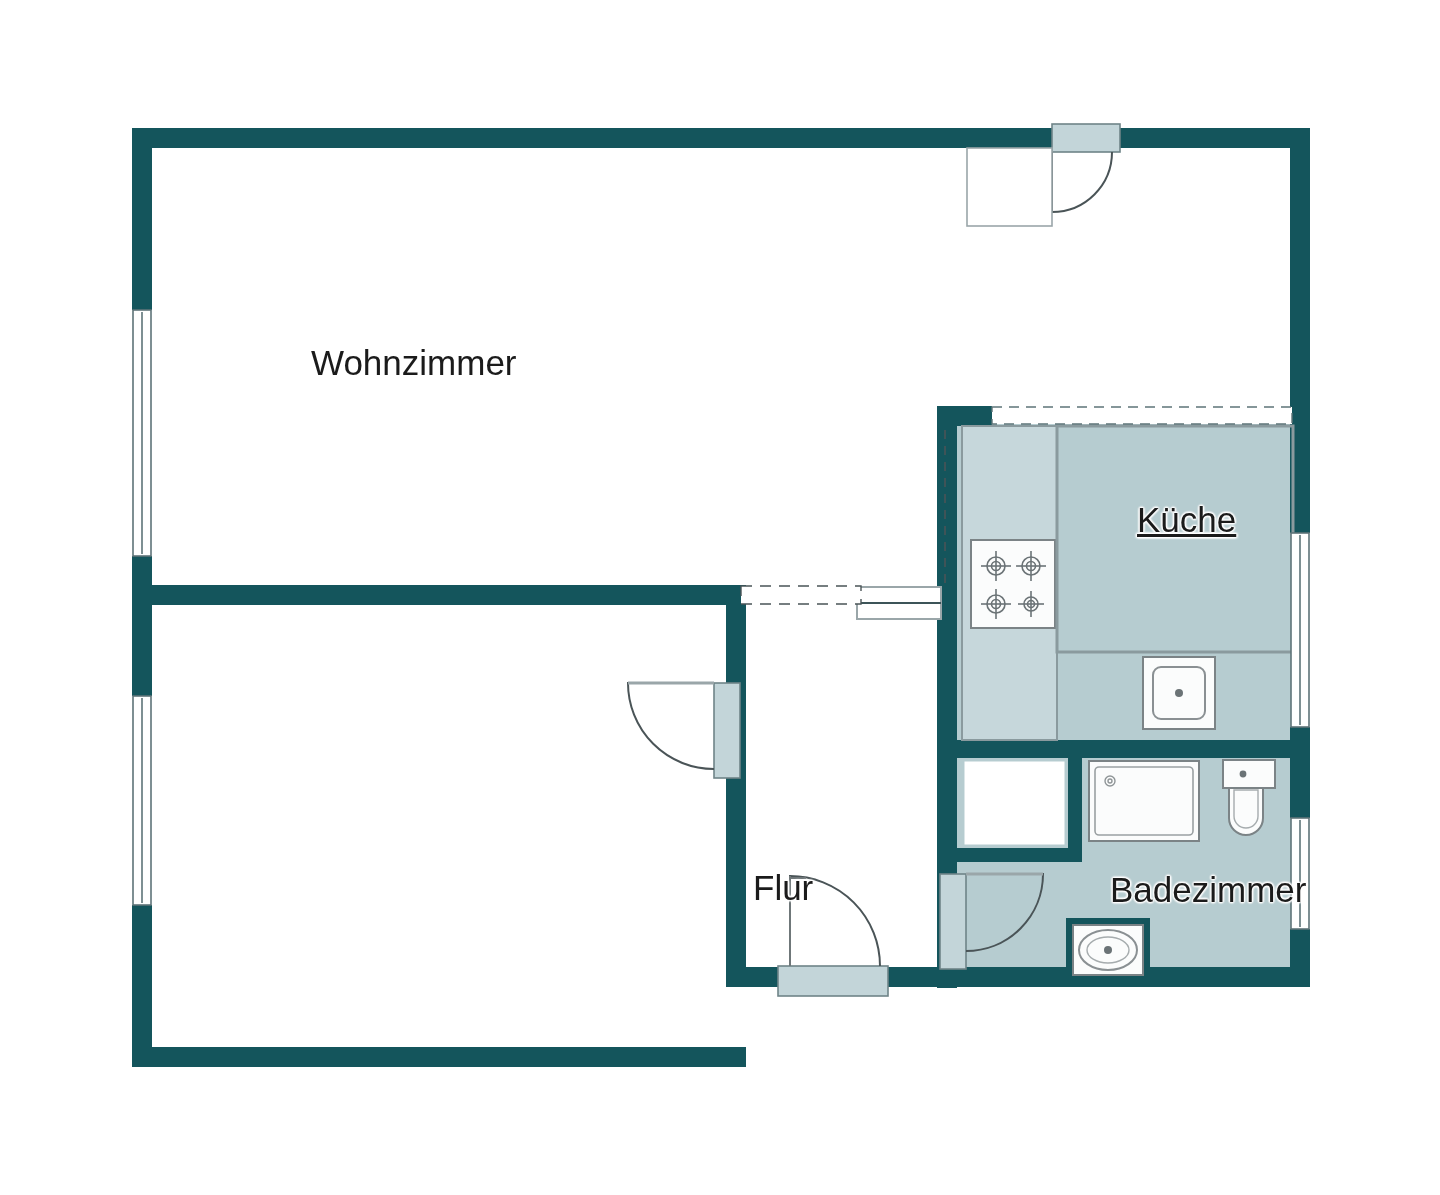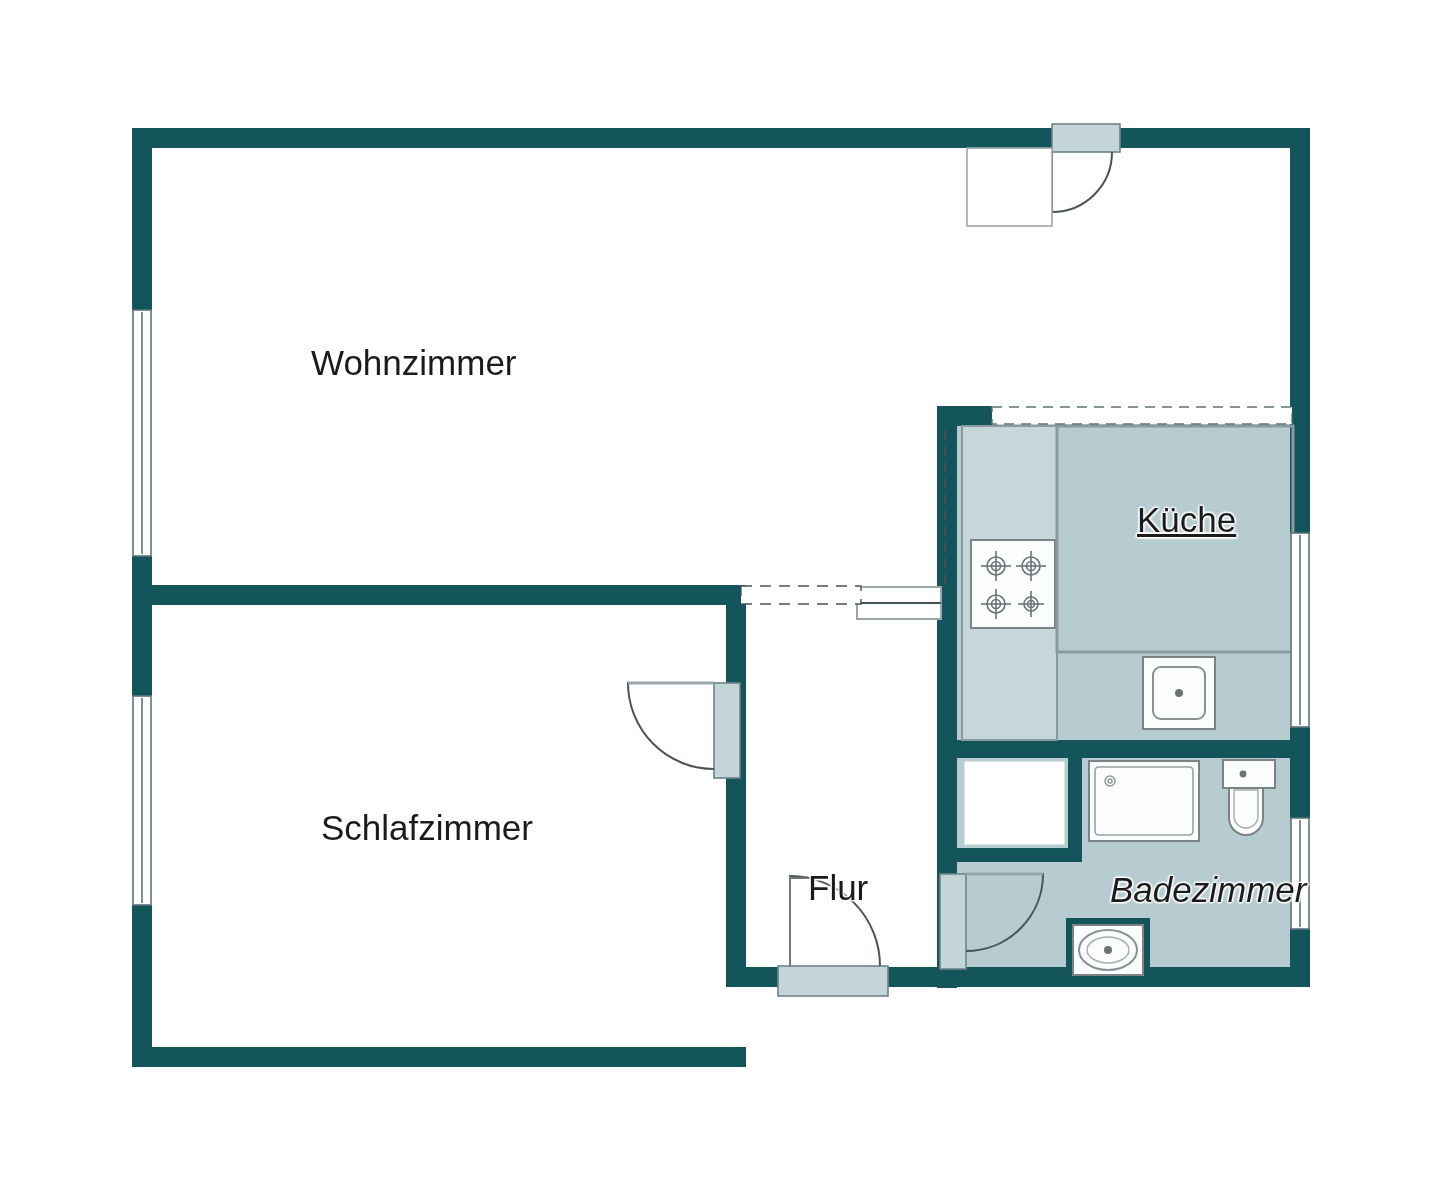--- a/index.html
+++ b/index.html
@@ -16,22 +16,22 @@
     letter-spacing:0px;
     text-shadow:
        0 0 3px #ffffff, 0 0 3px #ffffff, 0 0 3px #ffffff,
        1px 0 2px #ffffff, -1px 0 2px #ffffff,
        0 1px 2px #ffffff, 0 -1px 2px #ffffff;
     pointer-events:none;
   }
   .lbl-wohnzimmer{left:311px;top:343px;}
   .lbl-schlafzimmer{left:321px;top:808px;}
   .lbl-kueche{left:1137px;top:500px;text-decoration:underline;}
-  .lbl-badezimmer{left:1110px;top:870px;font-style:italic;}
-  .lbl-flur{left:808px;top:868px;}
+  .lbl-badezimmer{left:1110px;top:870px;}
+  .lbl-flur{left:753px;top:868px;}
 </style>
 </head>
 <body>
 
 <div id="plan">
 
   <svg viewBox="0 0 1440 1195" xmlns="http://www.w3.org/2000/svg">
 
     <g>
 
@@ -212,18 +212,17 @@
       </g>
 
       <g>
         <path d="M790 878 L790 966" fill="none" stroke="#6f7779" stroke-width="2"></path>
         <path d="M790 878 L806 878" fill="none" stroke="#6f7779" stroke-width="2"></path>
       </g>
     </g>
   </svg>
 
   <div class="room-label lbl-wohnzimmer">Wohnzimmer</div>
-  <div class="room-label lbl-schlafzimmer">Schlafzimmer</div>
   <div class="room-label lbl-kueche">Küche</div>
   <div class="room-label lbl-badezimmer">Badezimmer</div>
   <div class="room-label lbl-flur">Flur</div>
 
 </div>
 
 </body></html>

